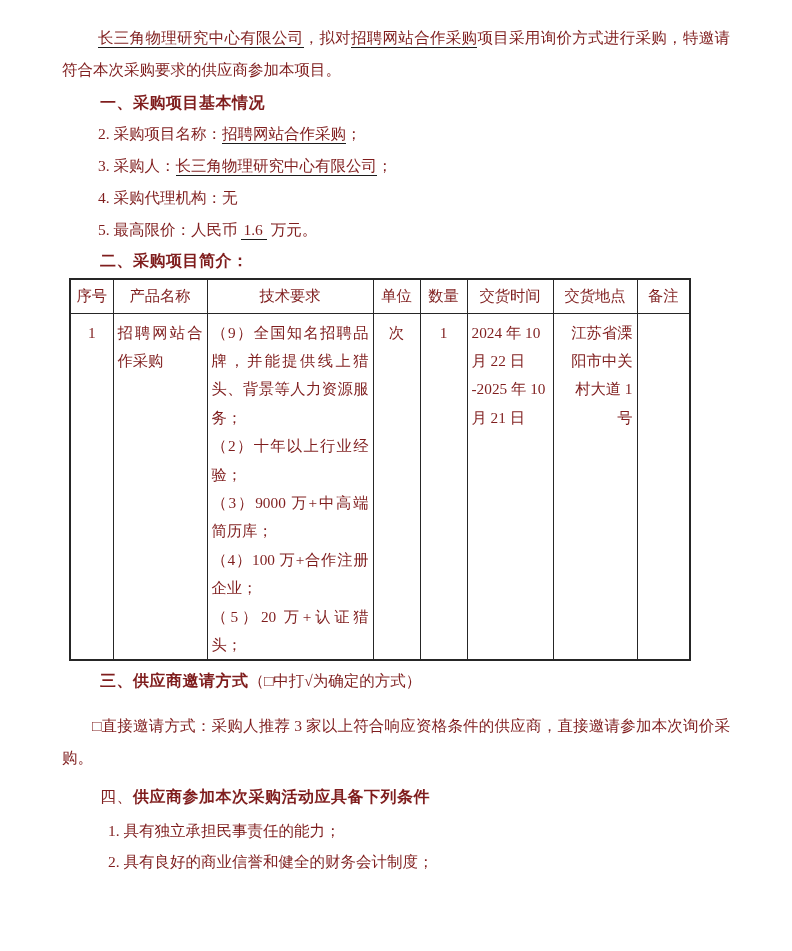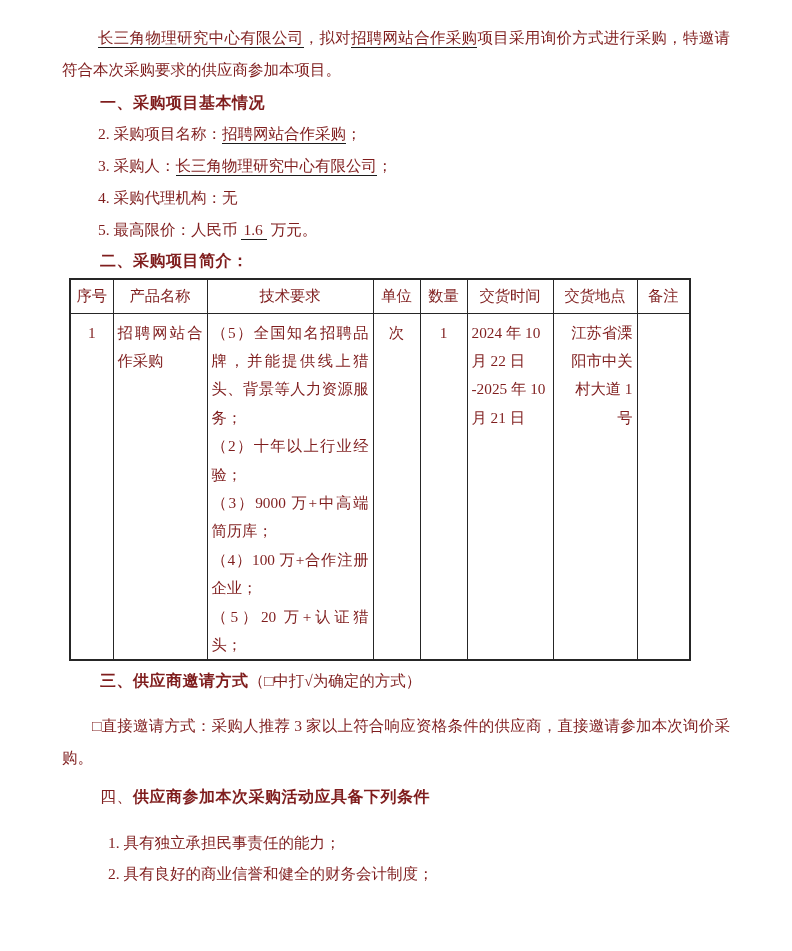--- a/index.html
+++ b/index.html
@@ -97,21 +97,21 @@
     text-align: justify;
     text-indent: 30px;
   }
   .announce-par { margin-top: 11px; }
   .direct-par { margin-top: 14px; }
   .h4-heading { margin-top: 8px; }
   .cond-item {
     line-height: 31px;
     padding-left: 46px;
   }
-  .cond-first { margin-top: 15px; }
+  .cond-first { margin-top: 3px; }
 </style>
 </head>
 <body>
 
 <div class="page">
 
   <p class="body-par intro-par"><span class="u">长三角物理研究中心有限公司</span><span>，拟对</span><span class="u">招聘网站合作采购</span><span>项目采用询价方式进行采购，特邀请符合本次采购要求的供应商参加本项目。</span></p>
 
   <p class="heading h1">一、采购项目基本情况</p>
   <p class="list-item"><span>2. 采购项目名称：</span><span class="u">招聘网站合作采购</span><span>；</span></p>
@@ -142,21 +142,21 @@
         <th>交货时间</th>
         <th>交货地点</th>
         <th>备注</th>
       </tr>
     </thead>
     <tbody>
       <tr class="row-body">
         <td class="cell-center">1</td>
         <td class="cell-product">招聘网站合作采购</td>
         <td class="cell-tech">
-          <div class="tech-line">（5）全国知名招聘品牌，并能提供线上猎头、背景等人力资源服务；</div>
+          <div class="tech-line">（9）全国知名招聘品牌，并能提供线上猎头、背景等人力资源服务；</div>
           <div class="tech-line">（2）十年以上行业经验；</div>
           <div class="tech-line">（3）9000 万+中高端简历库；</div>
           <div class="tech-line">（4）100 万+合作注册企业；</div>
           <div class="tech-line">（5）20 万+认证猎头；</div>
         </td>
         <td class="cell-center">次</td>
         <td class="cell-center">1</td>
         <td class="cell-time">2024 年 10 月 22 日 -2025 年 10 月 21 日</td>
         <td class="cell-place">江苏省溧阳市中关村大道 1 号</td>
         <td class="cell-center"></td>

